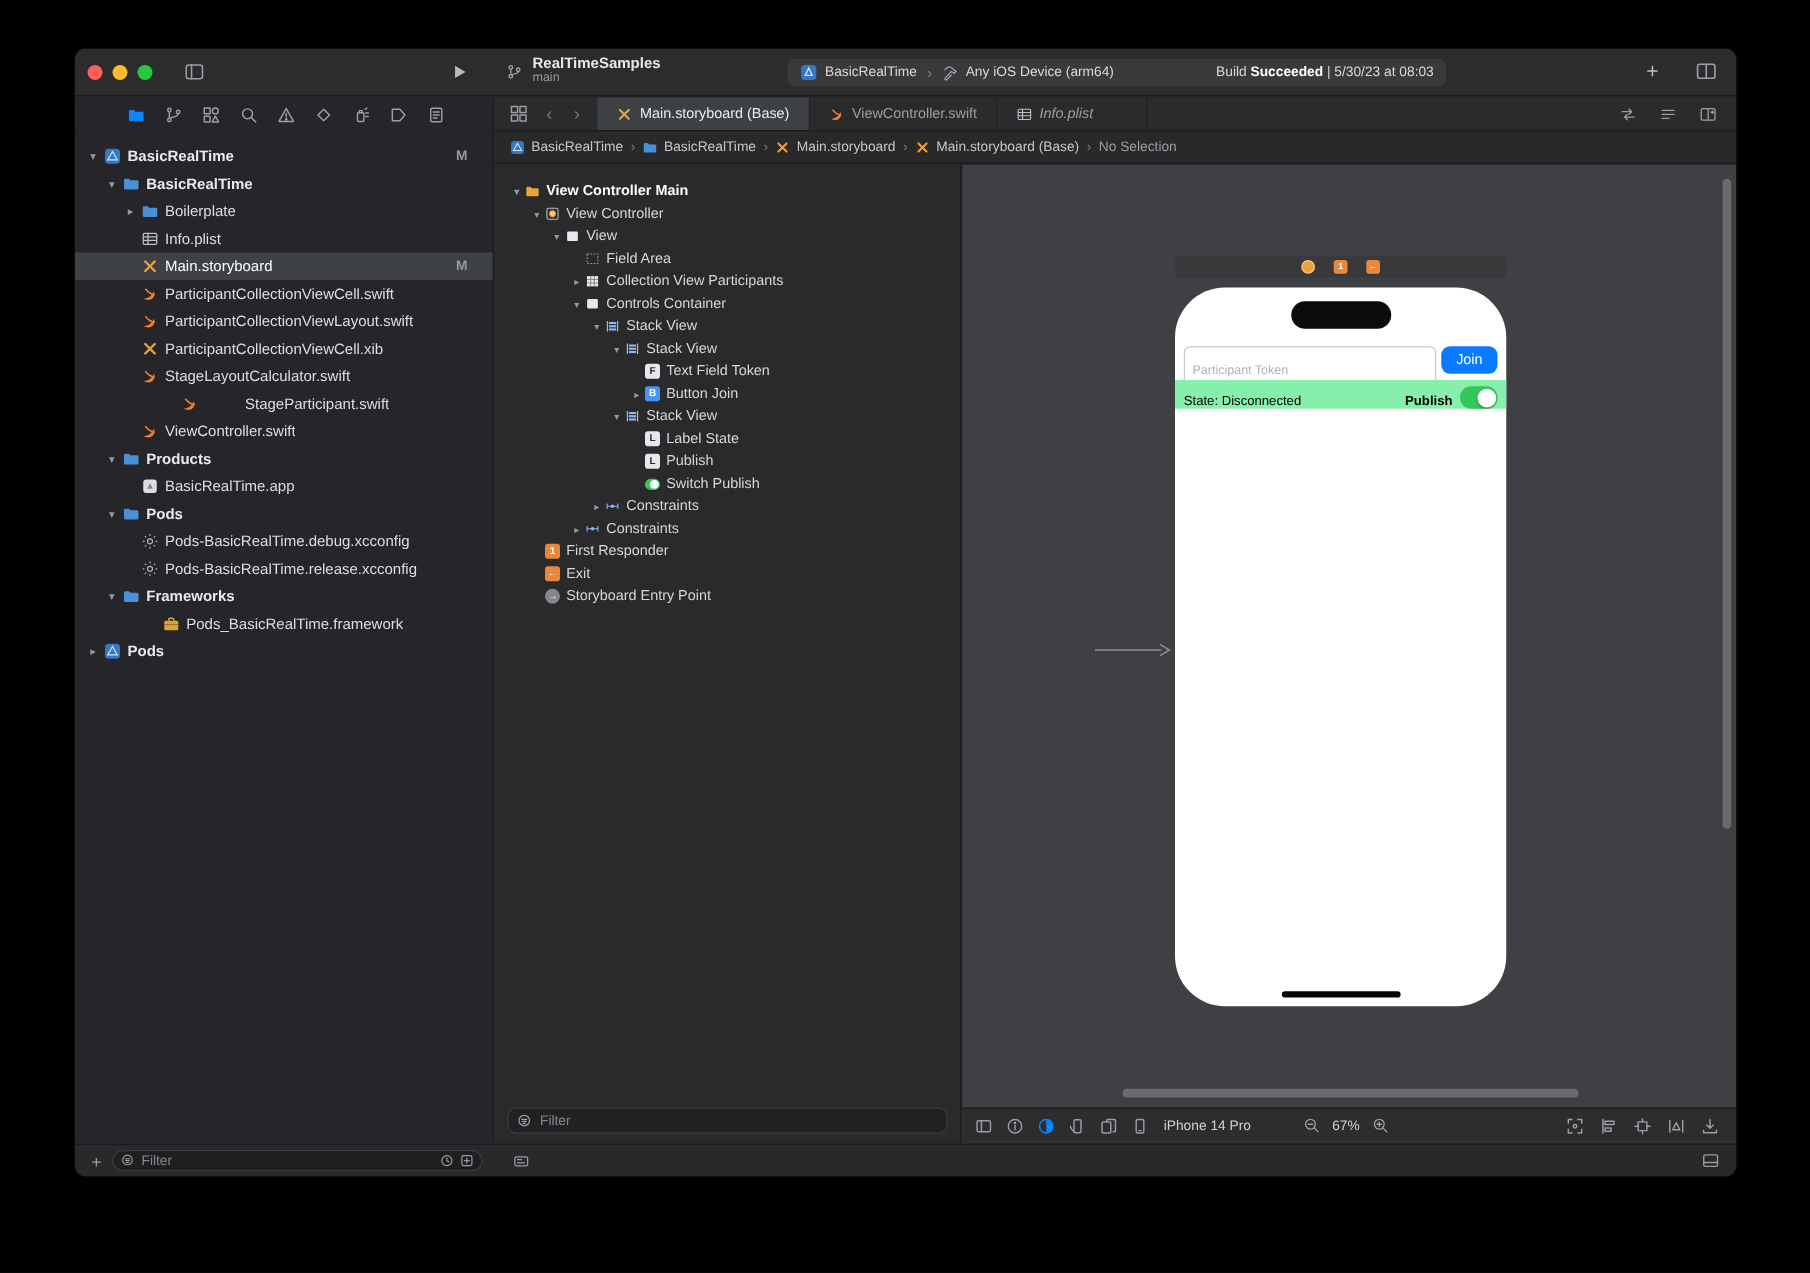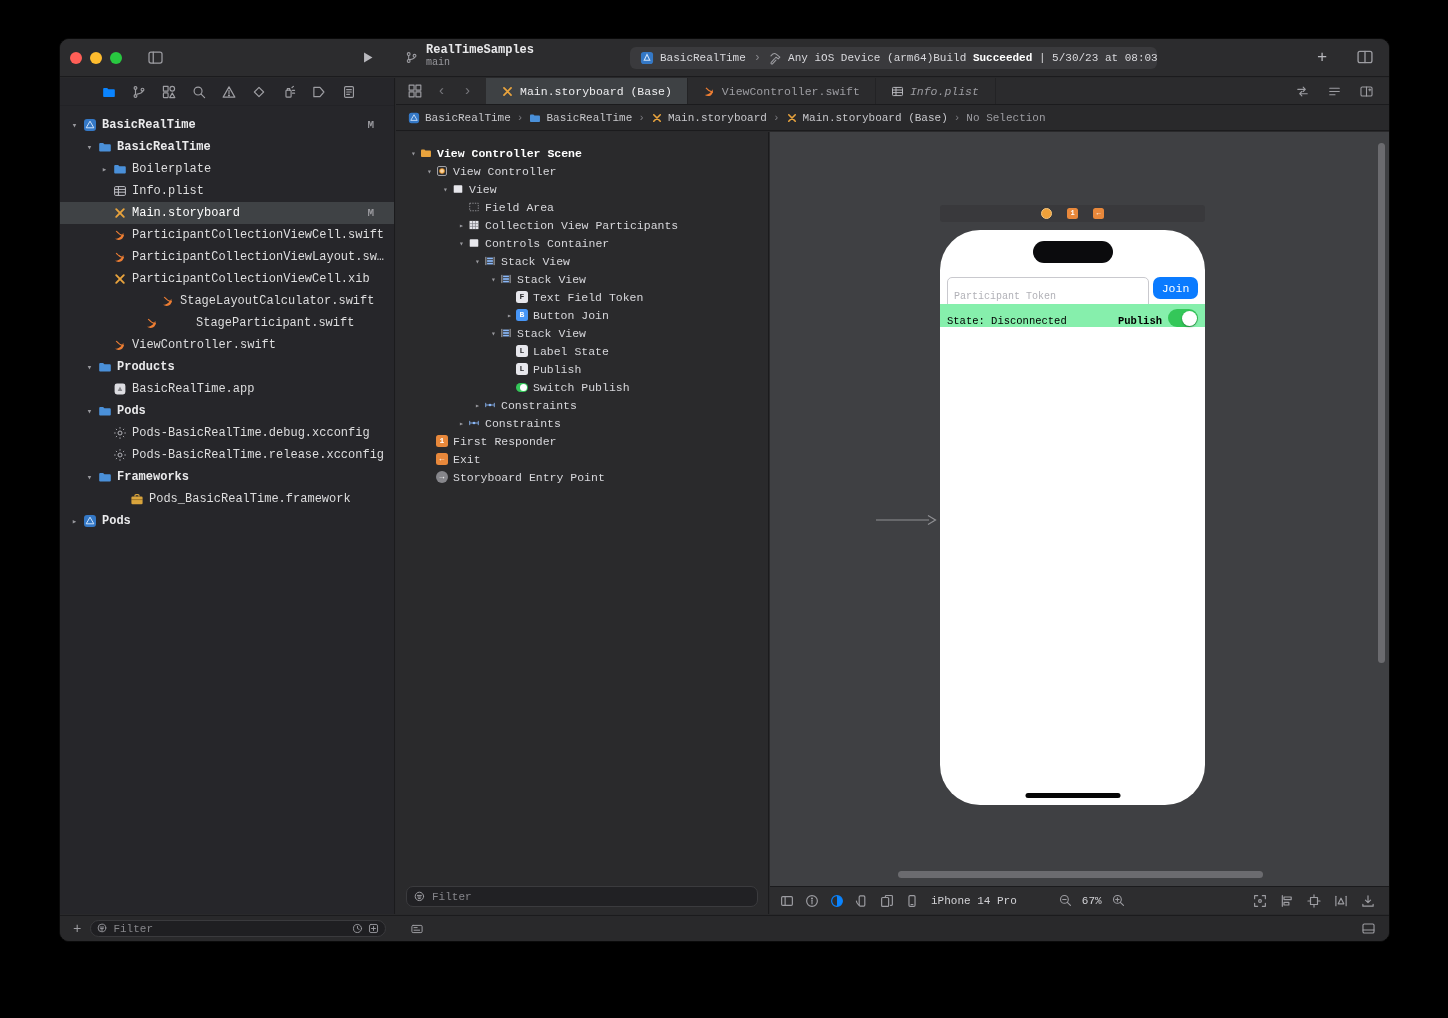--- a/index.html
+++ b/index.html
@@ -1,18 +1,18 @@
 <!DOCTYPE html>
 <html><head>
 <meta charset="utf-8">
 <style>
   html,body{margin:0;padding:0;background:#000;}
   *{box-sizing:border-box;}
   .screen{position:relative;width:1448px;height:1018px;background:#000;overflow:hidden;
-          font-family:Liberation Mono, monospace;-webkit-font-smoothing:antialiased;}
+          font-family:Liberation Sans, sans-serif;-webkit-font-smoothing:antialiased;}
   .window{position:absolute;left:59px;top:38px;width:1331px;height:904px;background:#29292b;
           border-radius:10px;overflow:hidden;box-shadow:0 25px 70px rgba(0,0,0,.65);border:1px solid #0a0a0a;}
 
   
   .titlebar{position:absolute;top:0;left:0;right:0;height:38px;background:#2c2c2e;border-bottom:1px solid #1b1b1d;}
   .traffic{position:absolute;left:10px;top:13px;display:flex;gap:8px;}
   .tl{width:12px;height:12px;border-radius:50%;}
   .tl.red{background:#ff5f57}.tl.yellow{background:#febc2e}.tl.green{background:#28c840}
   .tbic{display:inline-flex;align-items:center;justify-content:center;color:#9d9da2;}
   .tbic svg{width:100%;height:100%;}
@@ -339,21 +339,21 @@
           </div>
           <div class="nrow" style="padding-left: 38px;">
             <span class="chev"></span>
             <span class="ic">
               <svg viewBox="0 0 14 14">
                 <path d="M3.2 3.2 L10.8 10.8 M10.8 3.2 L3.2 10.8" stroke="#e8a33d" stroke-width="1.9" stroke-linecap="round"></path>
               </svg>
             </span>
             <span class="lbl">ParticipantCollectionViewCell.xib</span>
           </div>
-          <div class="nrow" style="padding-left: 38px; margin-left: 48px;">
+          <div class="nrow" style="padding-left: 38px;">
             <span class="chev"></span>
             <span class="ic">
               <svg viewBox="0 0 14 14">
                 <path d="M2 10.8c3.2-.2 6.7-2 8.2-6.1.9 2.9.1 5.3-1.9 6.5-1.9 1.1-4.4 1-6.3-.4z" fill="#ee7e33"></path>
                 <path d="M3.2 3c2 2.6 4.8 4.3 7.6 4.9" stroke="#ee7e33" stroke-width="1.2" fill="none"></path>
               </svg>
             </span>
             <span class="lbl">StageLayoutCalculator.swift</span>
           </div>
           <div class="nrow" style="padding-left: 38px; gap: 32px;">
@@ -561,21 +561,21 @@
 
         <div class="outline-pane">
           <div class="outline-tree">
               <div class="orow b" style="padding-left: 12px;">
                 <span class="chev">▾</span>
                 <span class="ic">
                   <svg viewBox="0 0 14 14">
                     <path d="M1.2 4.1c0-.66.54-1.2 1.2-1.2h2.7l1.3 1.3h5.2c.66 0 1.2.54 1.2 1.2v5c0 .66-.54 1.2-1.2 1.2H2.4c-.66 0-1.2-.54-1.2-1.2z" fill="#e8a33d"></path>
                   </svg>
                 </span>
-                <span class="lbl">View Controller Scene</span>
+                <span class="lbl">View Controller Main</span>
               </div>
               <div class="orow" style="padding-left: 28px;">
                 <span class="chev">▾</span>
                 <span class="ic">
                   <svg viewBox="0 0 14 14">
                     <rect x="1.8" y="1.8" width="10.4" height="10.4" rx="1.6" fill="none" stroke="#bcbcc2"></rect>
                     <circle cx="7" cy="7" r="3.2" fill="#f0a13a"></circle>
                     <circle cx="7" cy="7" r="1.4" fill="none" stroke="#fff" stroke-width="0.9"></circle>
                   </svg>
                 </span>

